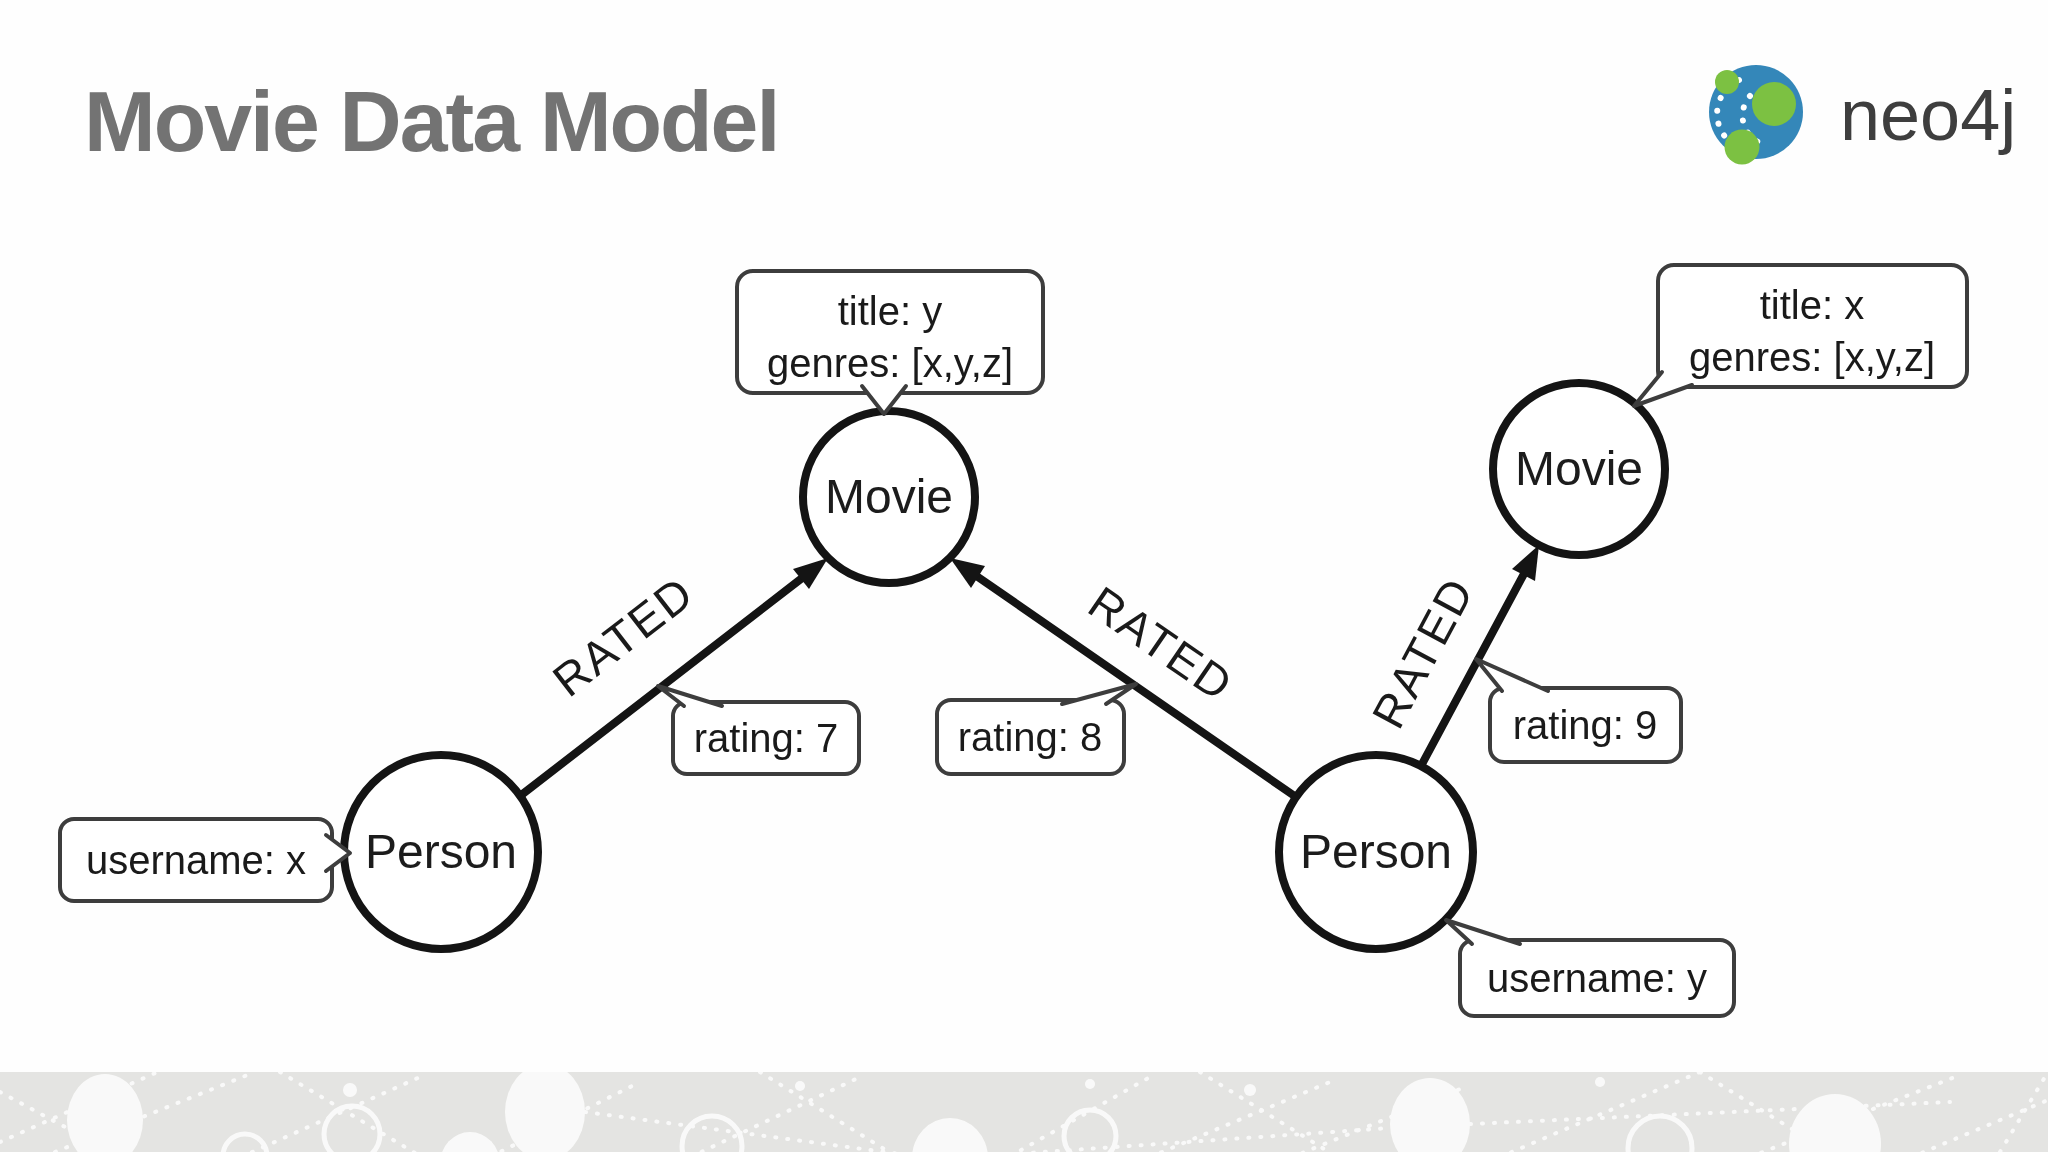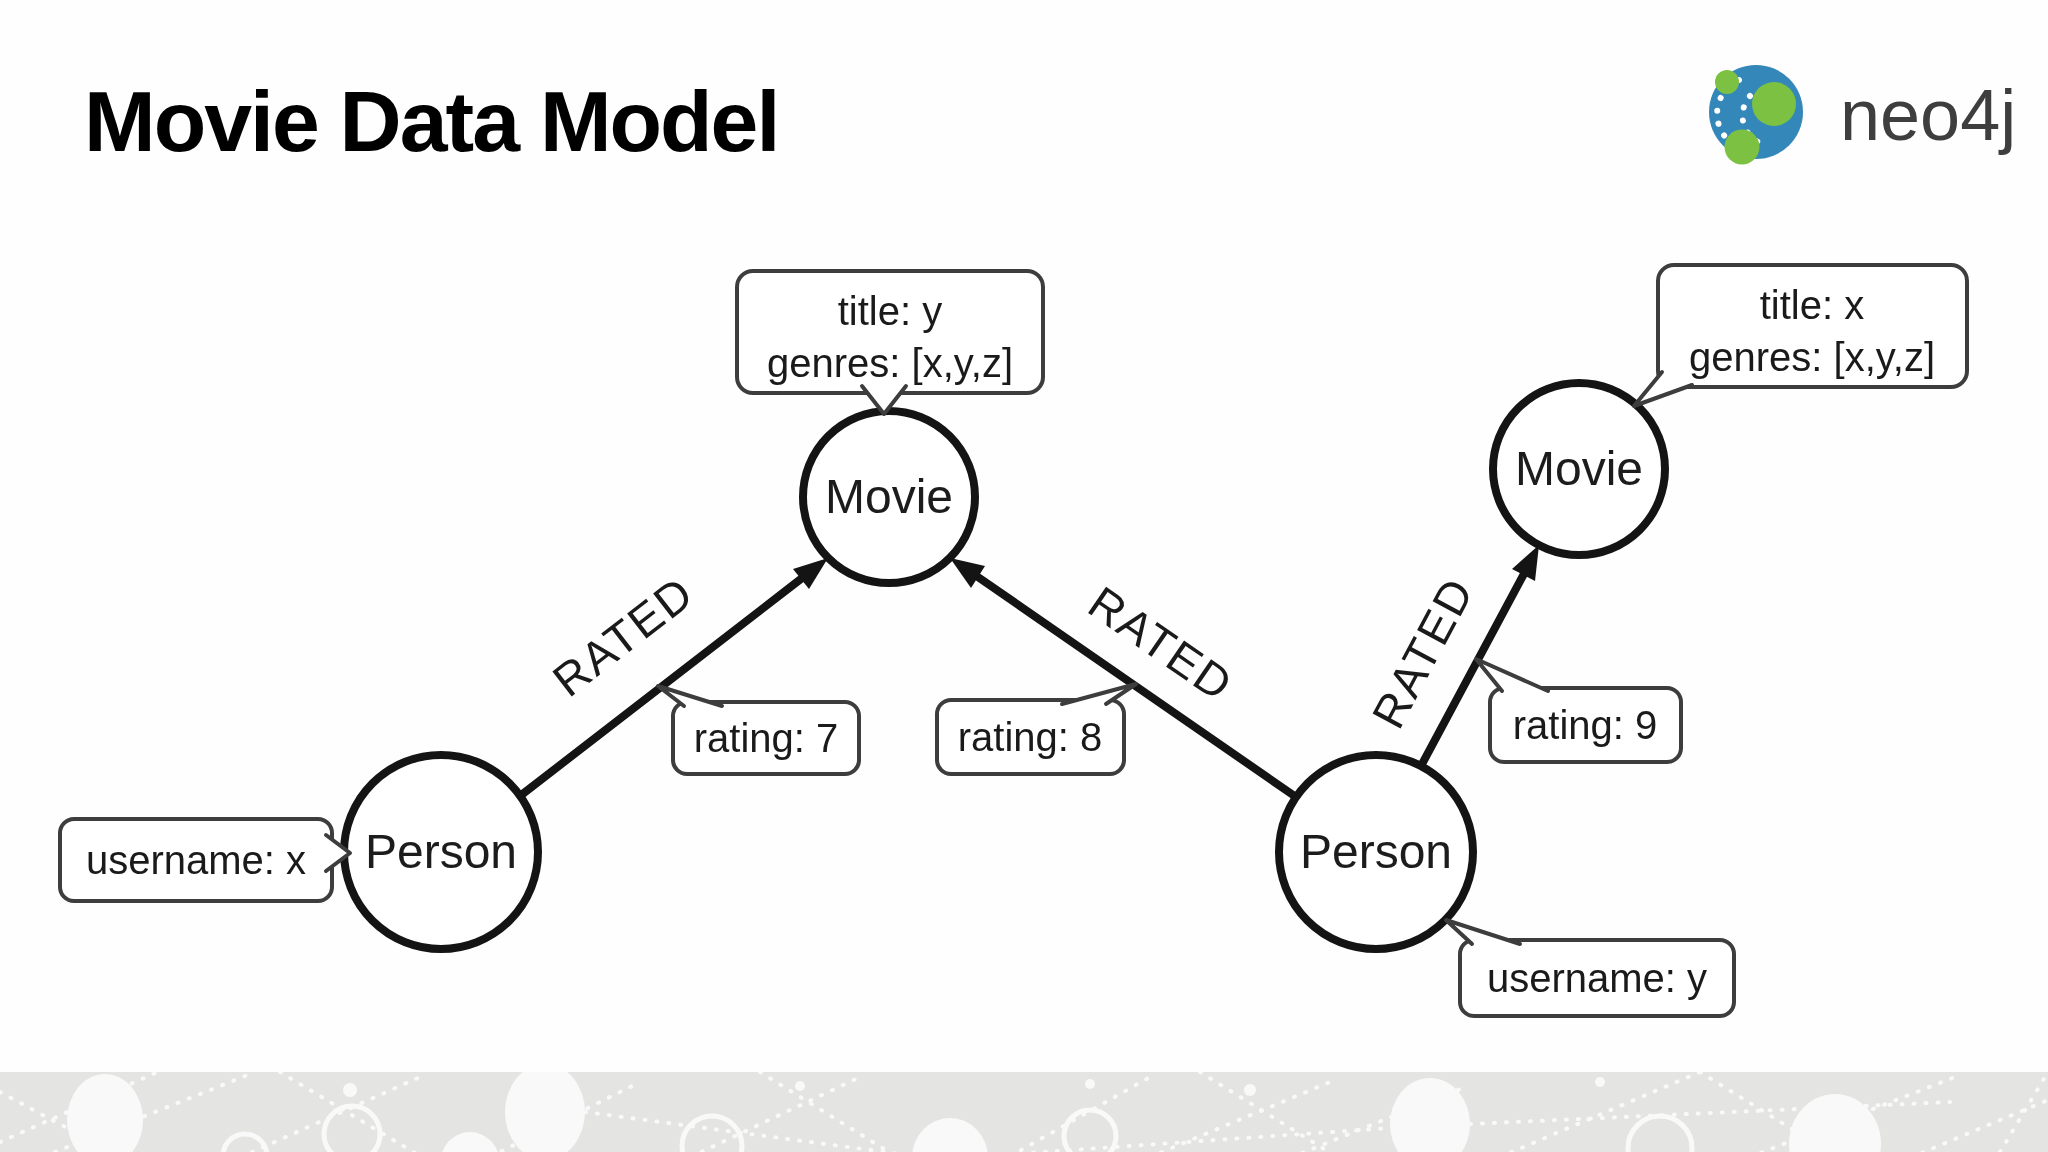--- a/index.html
+++ b/index.html
@@ -6,21 +6,21 @@
   body{
     width:2048px;height:1152px;overflow:hidden;
     background:#fefefe;
     font-family:"Liberation Sans", sans-serif;
     position:relative;
   }
   .slide{position:absolute;inset:0;}
   .slide-title{
     position:absolute;left:84px;top:78px;margin:0;
     font-size:86px;font-weight:bold;letter-spacing:-2px;
-    color:#000000;line-height:1;white-space:nowrap;
+    color:#737373;line-height:1;white-space:nowrap;
   }
   .logo{position:absolute;left:1698px;top:52px;width:340px;height:120px;}
   .diagram{position:absolute;left:0;top:0;width:2048px;height:1152px;}
   .band{position:absolute;left:0;top:1072px;width:2048px;height:80px;display:block;}
   svg text{font-family:"Liberation Sans", sans-serif;}
   .node-label{font-size:48px;fill:#1c1c1c;}
   .rel-label{font-size:46px;letter-spacing:2px;fill:#1a1a1a;}
   .callout-text{font-size:40px;fill:#1a1a1a;}
   .node-circle{fill:#ffffff;stroke:#141414;stroke-width:8;}
   .rel-line{stroke:#141414;stroke-width:8;stroke-linecap:round;}

